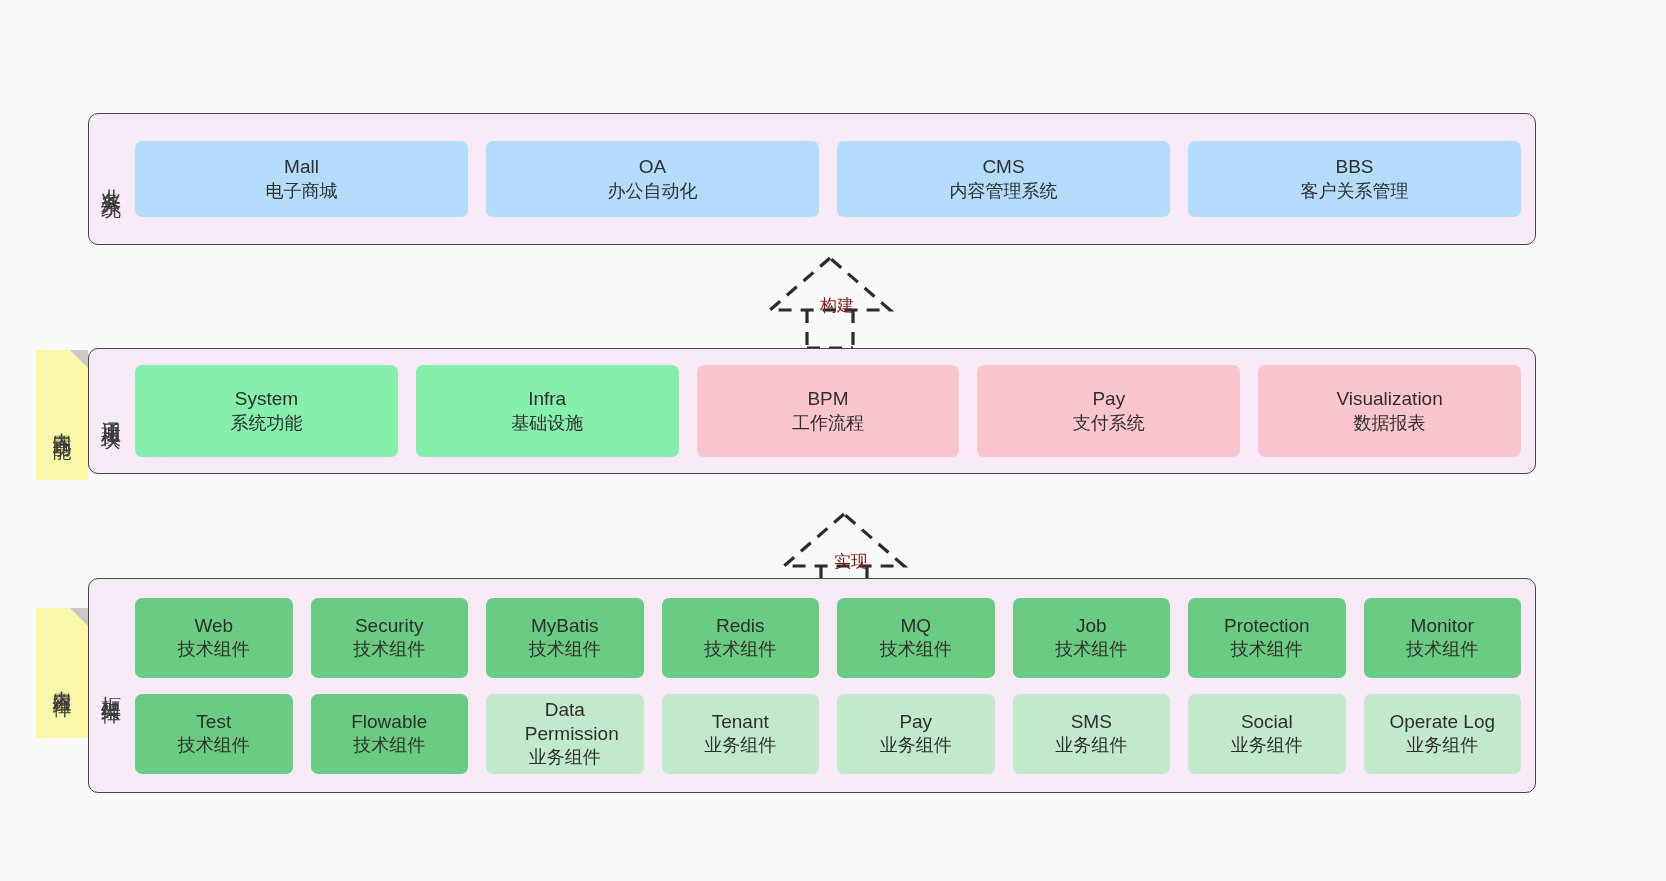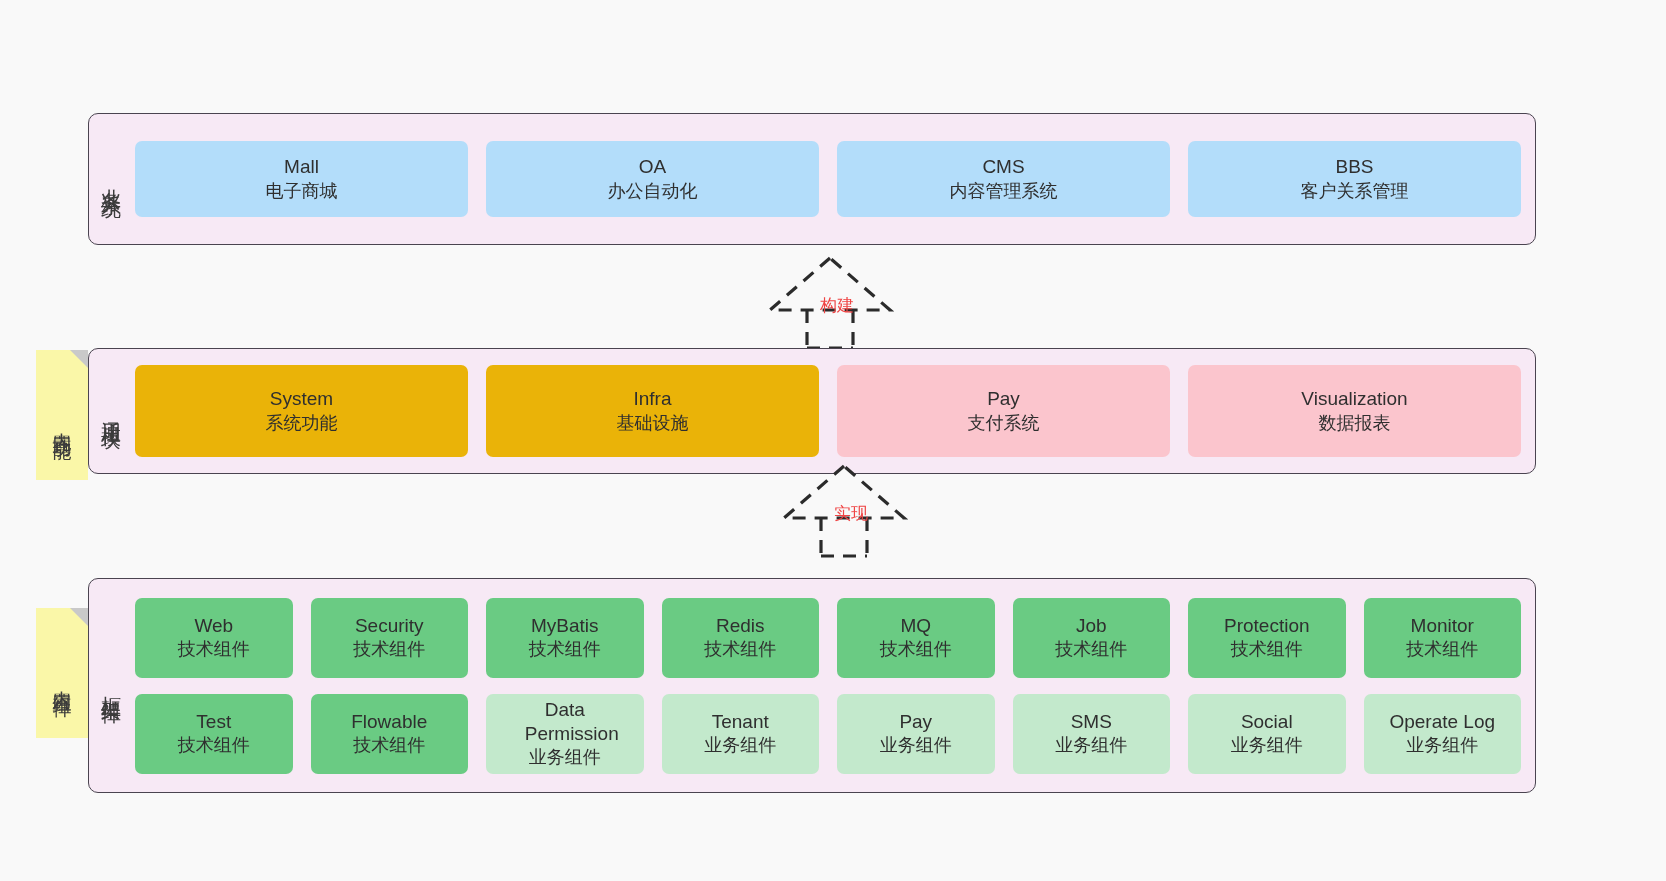--- a/index.html
+++ b/index.html
@@ -75,21 +75,21 @@
     padding:4px 6px;
     user-select:none;
   }
   .card .en{font-size:19px;}
   .card .cn{font-size:18px;}
   .card.h-top{height:76px;}
   .card.h-mid{height:92px;}
   .card.h-fw{height:80px;}
 
   .c-blue{background:#B3DDFA;}
-  .c-red{background:#eab308;}
+  .c-red{background:#86efac;}
   .c-pink{background:#FBC5CD;}
   .c-green{background:#6ACB83;}
   .c-lgreen{background:#C3E9CC;}
 
   
   .note{
     position:absolute;
     width:52px;
     background:#FAF7A8;
     font-size:19px;
@@ -113,21 +113,21 @@
     border-top:18px solid #C9C9C9;
     writing-mode:horizontal-tb;
   }
 
   
   .conn{position:absolute;}
   .conn svg{display:block;overflow:visible;}
   .conn .lbl{
     position:absolute;
     font-size:17px;
-    color:#ef4444;
+    color:#7f1d1d;
     background:transparent;
     white-space:nowrap;
     user-select:none;
   }
 </style>
 </head>
 <body>
 
 <div class="canvas">
 
@@ -176,32 +176,36 @@
       <div class="row single">
         <div class="card h-mid c-red">
           <span class="en">System</span>
           <span class="cn">系统功能</span>
         </div>
         <div class="card h-mid c-red">
           <span class="en">Infra</span>
           <span class="cn">基础设施</span>
         </div>
         <div class="card h-mid c-pink">
+          <span class="en">BPM</span>
+          <span class="cn">工作流程</span>
+        </div>
+        <div class="card h-mid c-pink">
           <span class="en">Pay</span>
           <span class="cn">支付系统</span>
         </div>
         <div class="card h-mid c-pink">
           <span class="en">Visualization</span>
           <span class="cn">数据报表</span>
         </div>
       </div>
     </div>
   </div>
 
-  <div class="conn" style="left:766px;top:460px;width:170px;height:98px;">
+  <div class="conn" style="left:766px;top:508px;width:170px;height:98px;">
     <svg width="170" height="98" viewBox="0 0 170 98" fill="none">
       <path d="M 78 6 L 18 58 L 138 58 Z" stroke="#2b2b2b" stroke-width="3.2" fill="#F9F9F9" stroke-dasharray="13 9" stroke-linejoin="miter"></path>
       <path d="M 55 58 L 55 96 M 101 58 L 101 96 M 55 96 L 101 96" stroke="#2b2b2b" stroke-width="3.2" fill="none" stroke-dasharray="13 9"></path>
     </svg>
     <span class="lbl" style="left:68px;top:42px;">实现</span>
   </div>
 
   <div class="note" style="left:36px;top:608px;width:52px;height:130px;">
     <span class="fold"></span>
     <span>内置组件</span>

